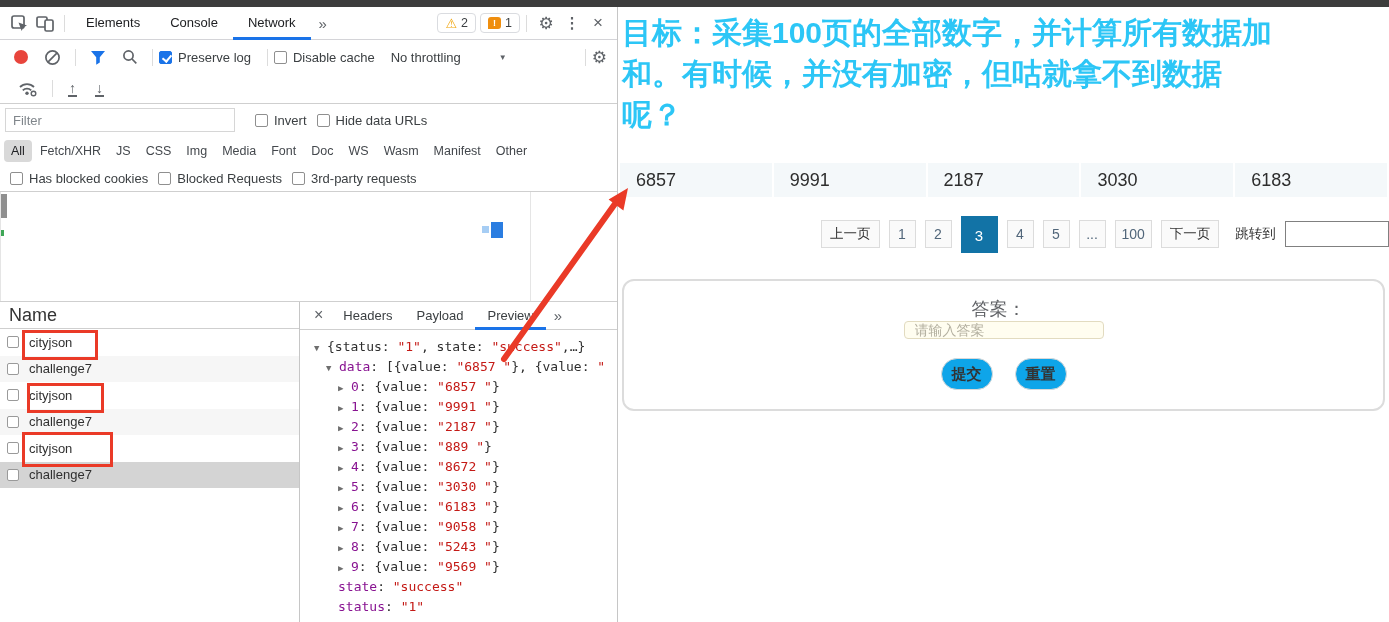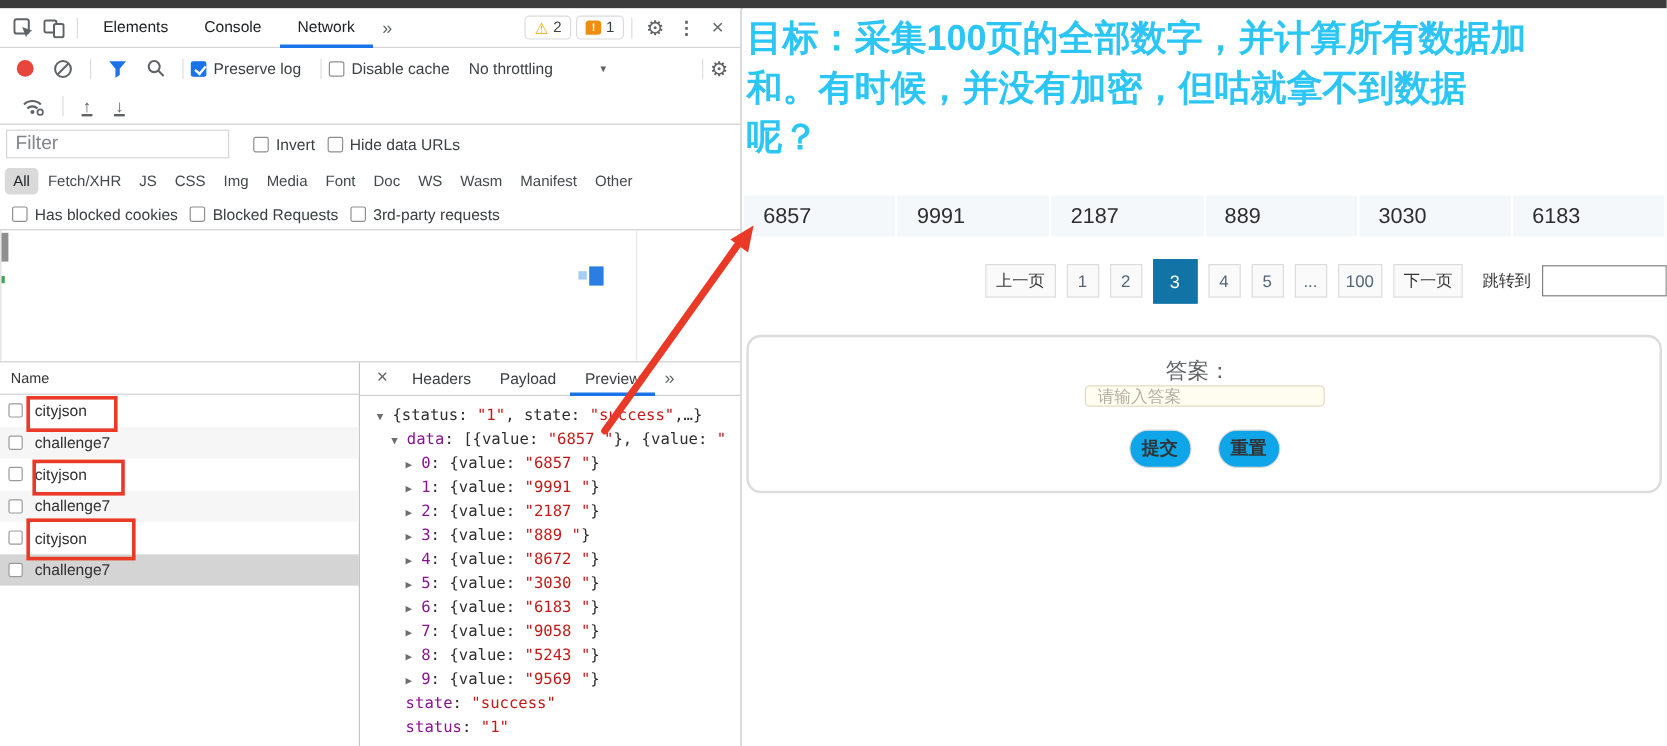--- a/index.html
+++ b/index.html
@@ -45,21 +45,21 @@
   .throttle { margin-left:6px; display:flex; align-items:center; color:#3c4043; font-size:13px; }
   .caret { font-size:8px; color:#5f6368; margin-left:38px; }
 
   .dt-toolbar2 { position:absolute; left:0; top:67px; width:100%; height:30px;
     display:flex; align-items:center; padding:0 10px; border-bottom:1px solid #cfcfcf; }
   .arr-bar { font-size:14px; font-weight:bold; color:#5f6368; border-bottom:2px solid #5f6368;
     line-height:14px; padding:0 1px; margin:0 9px; }
 
   .dt-filterrow { position:absolute; left:0; top:97px; width:100%; height:32px;
     display:flex; align-items:center; padding:0 5px; }
-  .filter-input { width:186px; height:24px; border:1px solid #d6d6d6; font-size:16px;
+  .filter-input { width:230px; height:24px; border:1px solid #d6d6d6; font-size:13px;
     padding:0 7px; color:#202124; outline:none; }
   .filter-input::placeholder { color:#80868b; }
 
   .dt-pills { position:absolute; left:0; top:129px; width:100%; height:30px;
     display:flex; align-items:center; padding:0 4px; }
   .pill { padding:4px 7px; margin-right:1px; font-size:12.5px; color:#44484d; border-radius:4px; }
   .pill.active { background:#d9d9d9; color:#202124; }
 
   .dt-checks { position:absolute; left:0; top:159px; width:100%; height:26px;
     display:flex; align-items:center; padding:0 10px; border-bottom:1px solid #cfcfcf; }
@@ -71,21 +71,21 @@
   .tick:nth-child(4) { left:347px; } .tick:nth-child(5) { left:463px; }
   .tl-extra-line { position:absolute; left:530px; top:0; height:100%; width:0;
     border-right:1px solid #e5e5e5; }
   .tl-grip { position:absolute; left:0; top:2px; width:7px; height:24px; background:#8f8f8f; }
   .tl-green { position:absolute; left:0; top:38px; width:4px; height:6px; background:#3fa757; }
   .tl-blue-light { position:absolute; left:482px; top:34px; width:7px; height:7px; background:#a6cdf4; }
   .tl-blue { position:absolute; left:491px; top:30px; width:12px; height:16px; background:#2a7de1; }
 
   .dt-panels { position:absolute; left:0; top:295px; width:100%; height:320px; display:flex; }
   .dt-names { width:300px; flex:none; border-right:1px solid #c6c6c6; }
-  .names-header { height:27px; line-height:26px; padding-left:9px; font-size:12px;
+  .names-header { height:27px; line-height:26px; padding-left:9px; font-size:18px;
     color:#333; border-bottom:1px solid #cfcfcf; }
   .req-row { display:flex; align-items:center; height:26.5px; font-size:13px; color:#303030; }
   .req-row:nth-child(even) { background:#f6f6f6; }
   .req-row.selected { background:#d4d4d4; }
   .req-cb { width:12px; height:12px; border:1px solid #9a9a9a; border-radius:2px;
     background:#fff; margin-left:7px; flex:none; }
   .req-name { margin-left:10px; }
 
   .dt-detail { flex:1; overflow:hidden; }
   .detail-tabs { height:28px; display:flex; align-items:center; border-bottom:1px solid #cfcfcf;
@@ -395,21 +395,20 @@
     </div>
 
   <div class="numbers-row">
 
       <div class="num-cell">6857</div>
 
       <div class="num-cell">9991</div>
 
       <div class="num-cell">2187</div>
 
-      <div class="num-cell">889</div>
 
 
       <div class="num-cell">3030</div>
 
       <div class="num-cell">6183</div>
     </div>
 
   <div class="pagination">
     <span style="display:flex;align-items:center;gap:9px">
 

